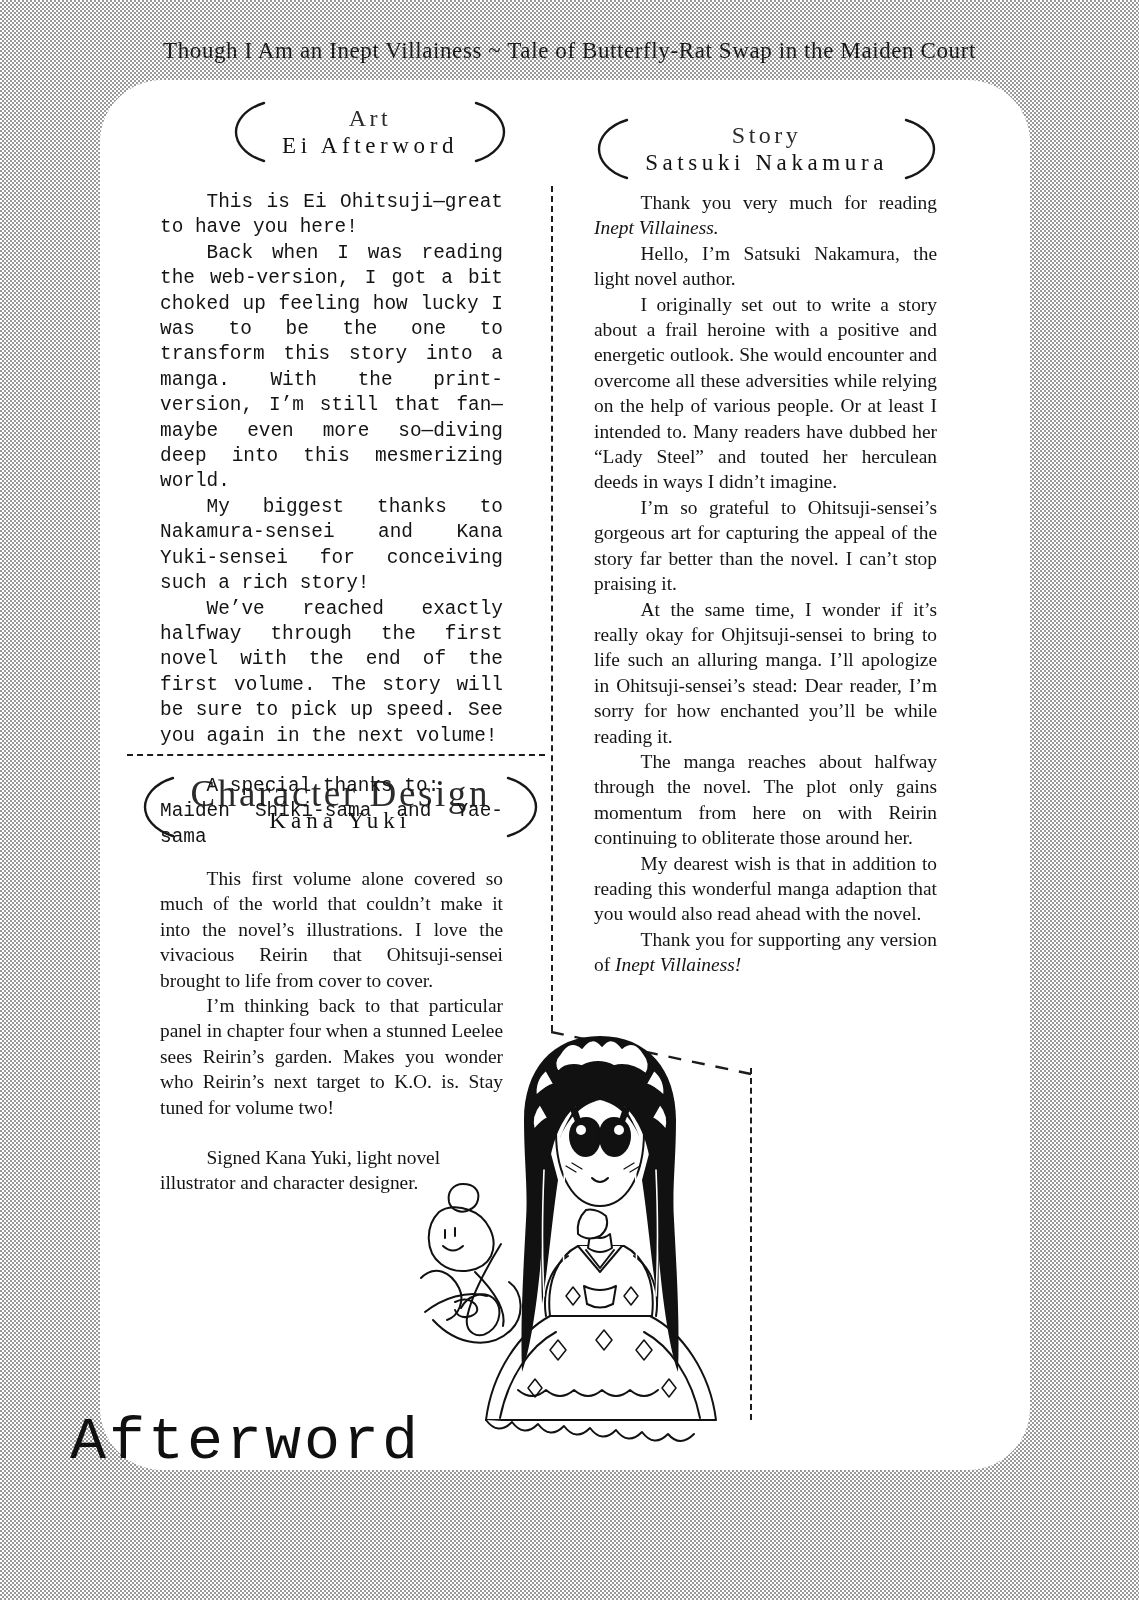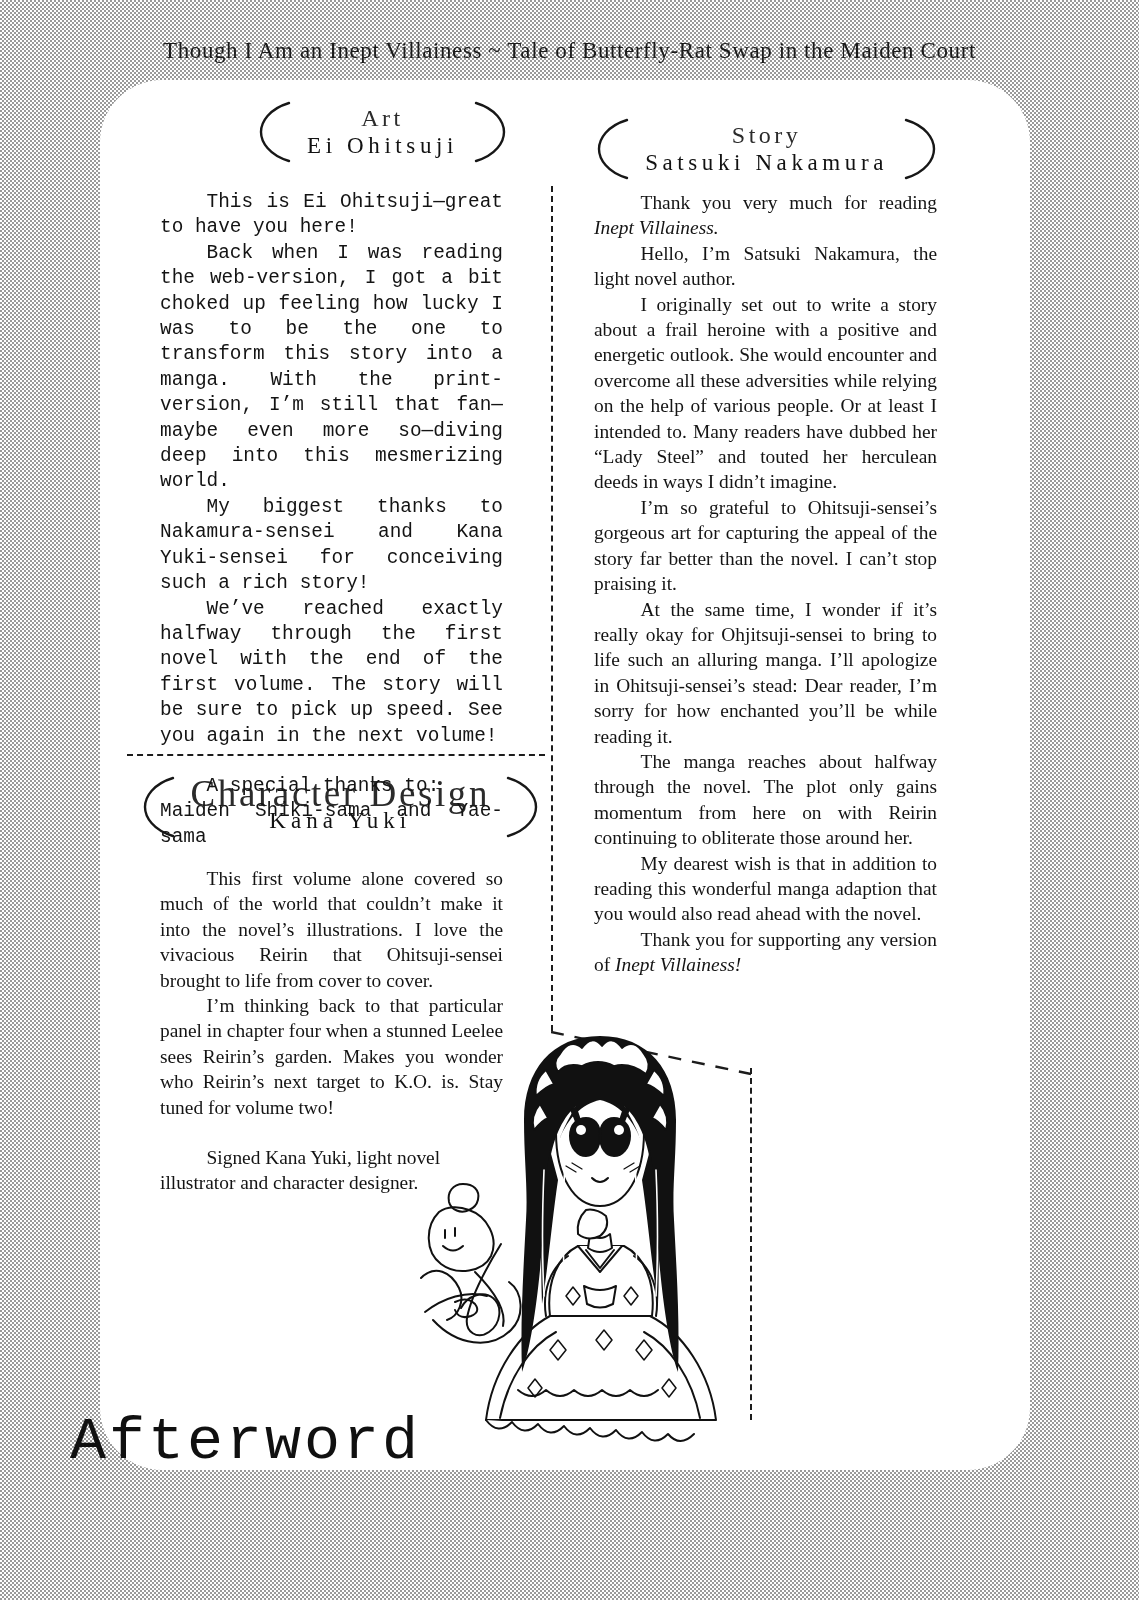--- a/index.html
+++ b/index.html
@@ -179,21 +179,21 @@
 <div id="header-title">Though I Am an Inept Villainess ~ Tale of Butterfly-Rat Swap in the Maiden Court</div>
 
 <div class="heading" id="head-art">
   <span class="brk">
     <svg width="34" height="64" viewBox="0 0 34 64">
       <path d="M32 3 C12 9, 4 22, 4 32 C4 42, 12 55, 32 61" fill="none" stroke="#171717" stroke-width="2.4" stroke-linecap="round"></path>
     </svg>
   </span>
   <span class="htext">
     <div class="role">Art</div>
-    <div class="person">Ei Ohitsuji</div>
+    <div class="person">Ei Afterword</div>
   </span>
   <span class="brk">
     <svg width="34" height="64" viewBox="0 0 34 64">
       <path d="M2 3 C22 9, 30 22, 30 32 C30 42, 22 55, 2 61" fill="none" stroke="#171717" stroke-width="2.4" stroke-linecap="round"></path>
     </svg>
   </span>
 </div>
 
 <div class="heading" id="head-story">
   <span class="brk">

